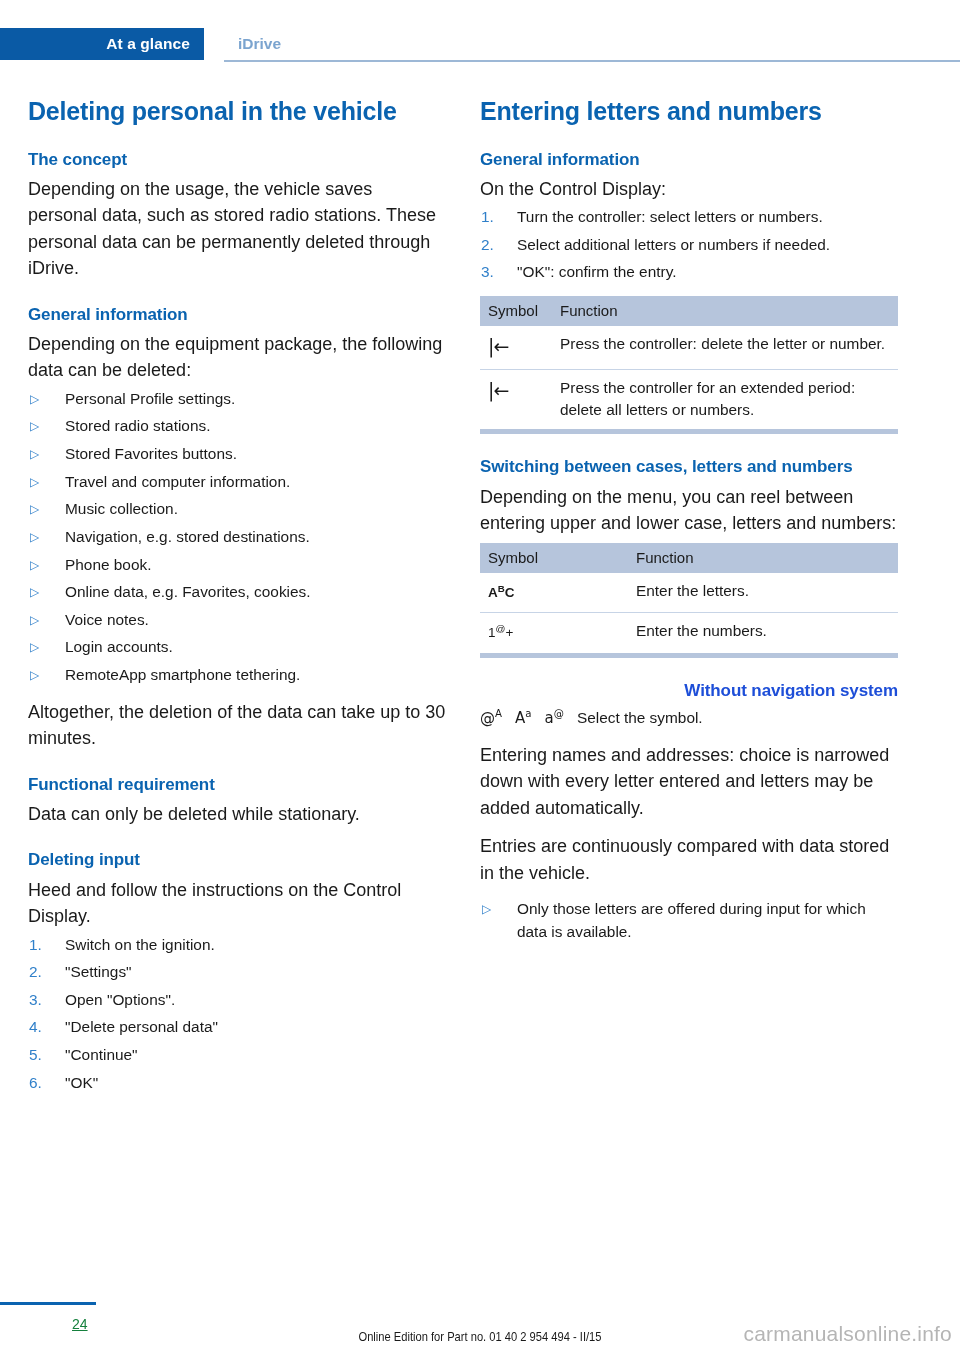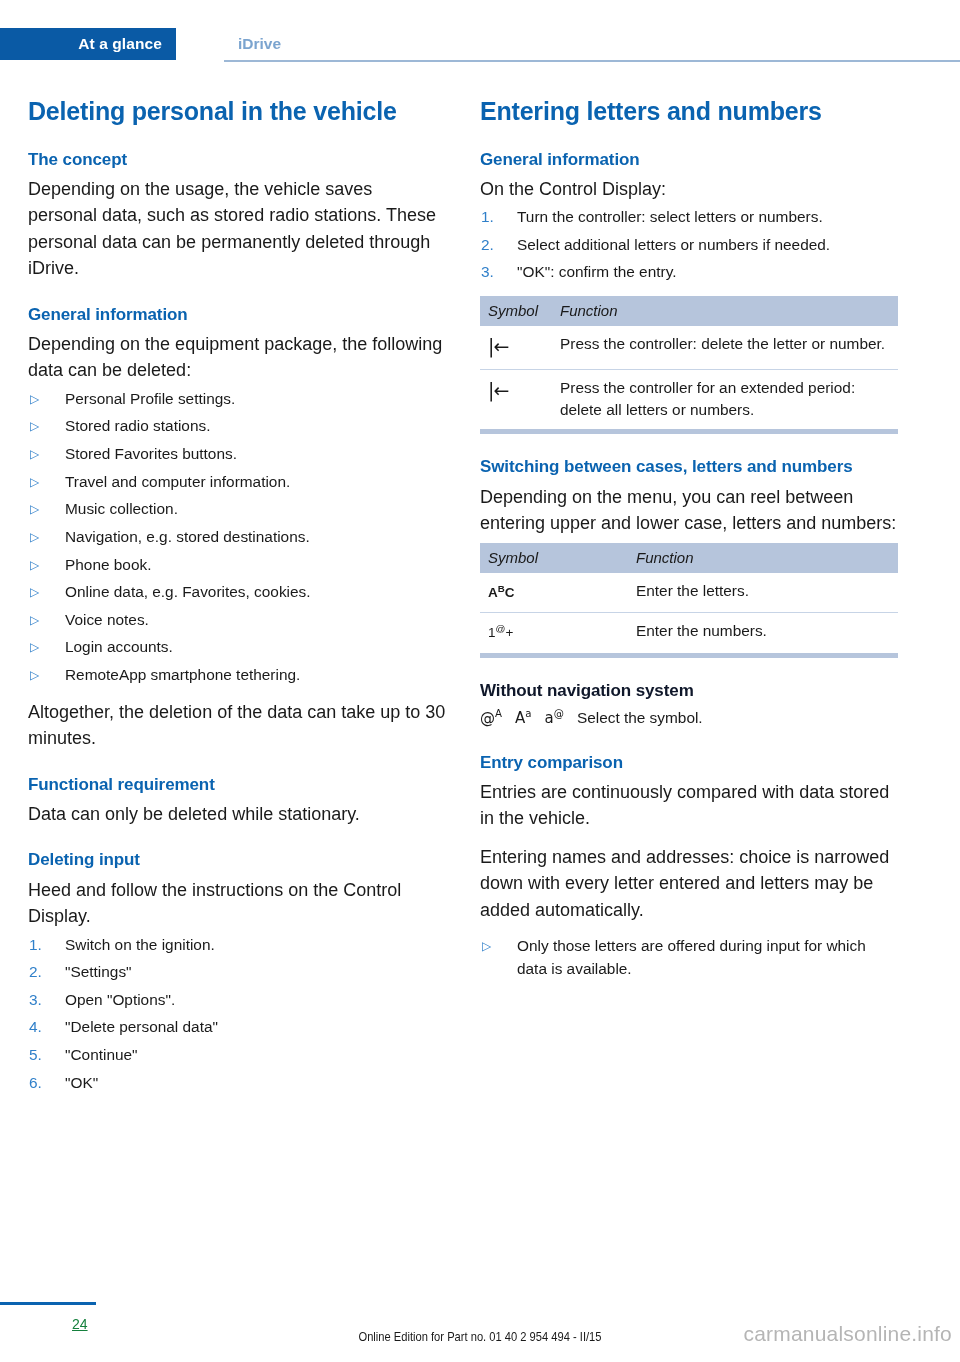--- a/index.html
+++ b/index.html
@@ -19,21 +19,21 @@
   
   #header {
     position: absolute;
     left: 0; top: 28px;
     width: 960px;
     height: 32px;
   }
   #header-tab-active {
     position: absolute;
     left: 0; top: 0;
-    width: 176px;
+    width: 204px;
     height: 32px;
     background: #0a5aa5;
     display: flex;
     align-items: center;
     justify-content: flex-end;
     padding-right: 14px;
     box-sizing: border-box;
   }
   #header-tab-active span {
     color: #ffffff;
@@ -80,21 +80,21 @@
     letter-spacing: -0.2px;
   }
   h2.doc-sub {
     font-size: 17px;
     font-weight: bold;
     color: #0a63b0;
     margin: 22px 0 6px 0;
     line-height: 1.25;
     letter-spacing: -0.1px;
   }
-  h2.doc-sub.light { color: #0f172a; }
+  h2.doc-sub.light { color: #1d4ed8; text-align: right; }
 
   p.para {
     font-size: 18px;
     line-height: 1.47;
     margin: 0 0 12px 0;
     color: #1a1a1a;
   }
   p.para.tight { margin-bottom: 4px; }
 
   
@@ -135,21 +135,20 @@
     margin: 6px 0 14px 0;
     table-layout: fixed;
   }
   table.symtab thead th {
     background: #b6c5dc;
     font-size: 15px;
     font-weight: normal;
     text-align: left;
     padding: 6px 6px 7px 8px;
     color: #1a1a1a;
-    font-style: italic;
   }
   table.symtab tbody td {
     padding: 7px 6px 8px 8px;
     font-size: 15.4px;
     line-height: 1.45;
     vertical-align: top;
     border-bottom: 1px solid #c7d4e6;
     color: #1a1a1a;
   }
   table.symtab tbody tr:last-child td {
@@ -349,23 +348,22 @@
   </table>
 
   <h2 class="doc-sub light">Without navigation system</h2>
   <div class="symrow">
     <span class="ic">@<sup>A</sup></span>
     <span class="ic">A<sup>a</sup></span>
     <span class="ic">a<sup>@</sup></span>
     <span>Select the symbol.</span>
   </div>
 
-  <h2 class="doc-sub">Entry comparison</h2>
+  <p class="para">Entering names and addresses: choice is narrowed down with every letter entered and letters may be added automatically.</p>
   <p class="para">Entries are continuously compared with data stored in the vehicle.</p>
-  <p class="para">Entering names and addresses: choice is narrowed down with every letter entered and letters may be added automatically.</p>
   <ul class="bullets" id="right-bullets">
       <li><span class="marker">▷</span><span>Only those letters are offered during input for which data is available.</span></li>
     </ul>
 
 </div>
 
 <div id="footer-rule"></div>
 <div id="page-number">24</div>
 <div id="footer-note">Online Edition for Part no. 01 40 2 954 494 - II/15</div>
 <div id="watermark">carmanualsonline.info</div>

